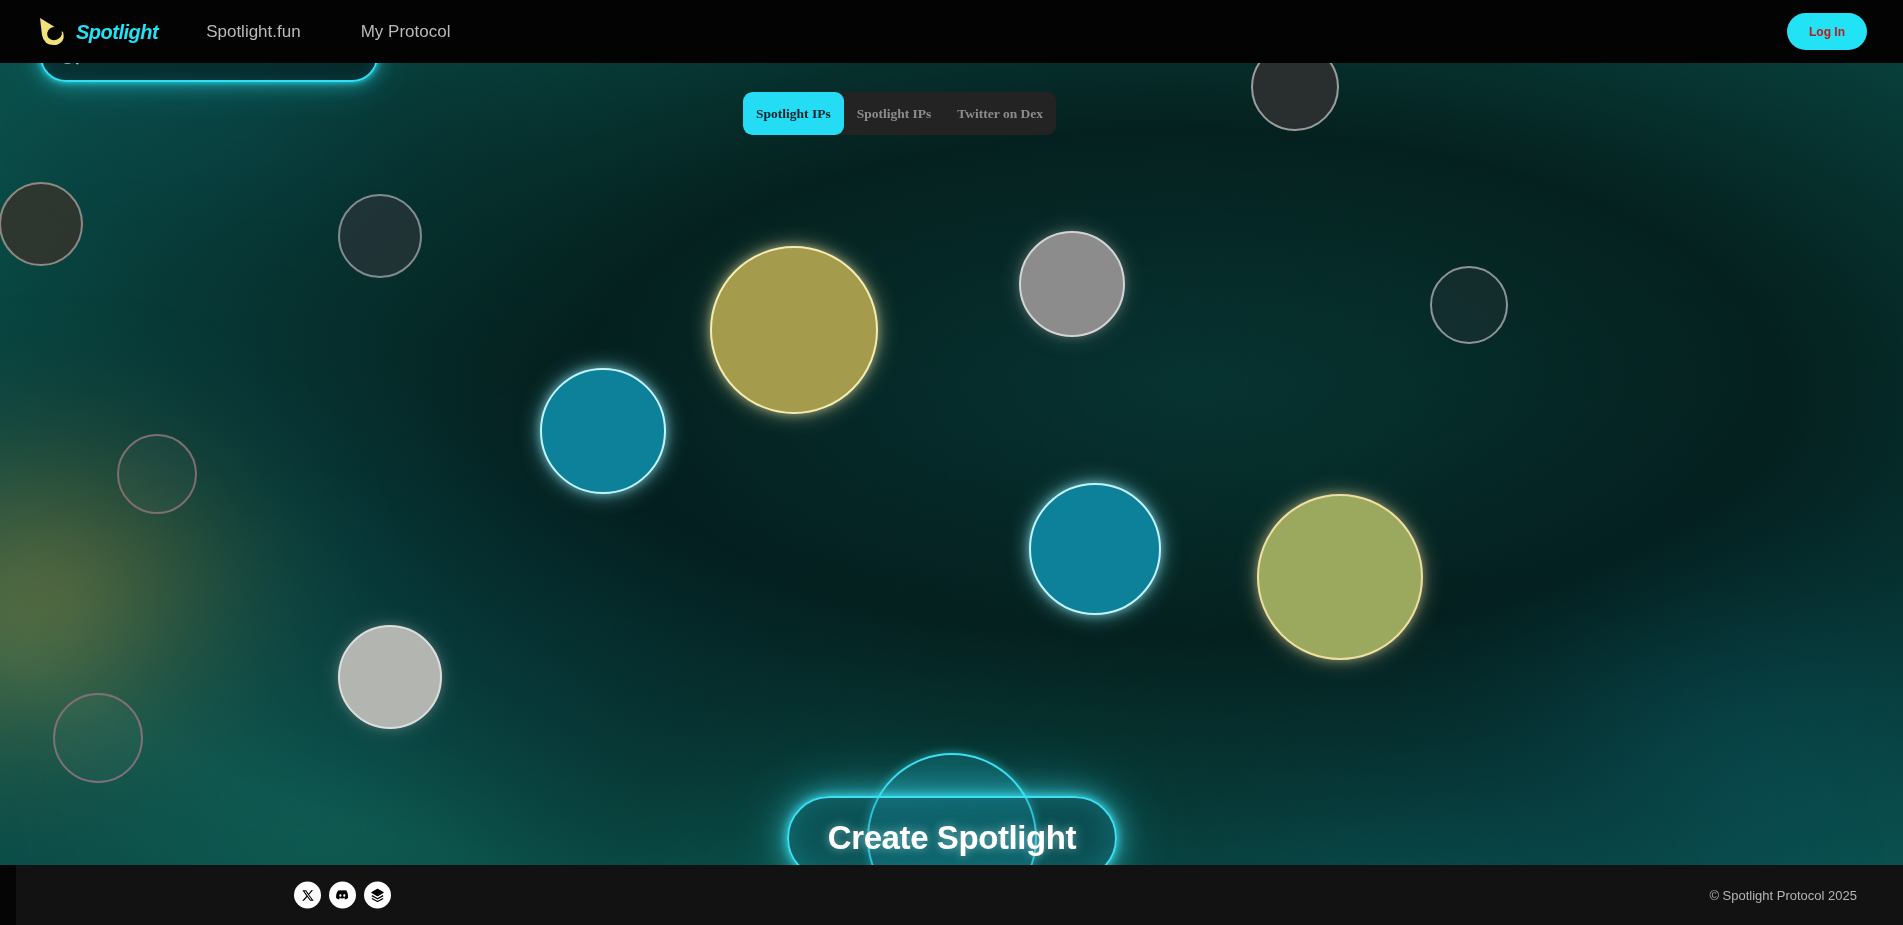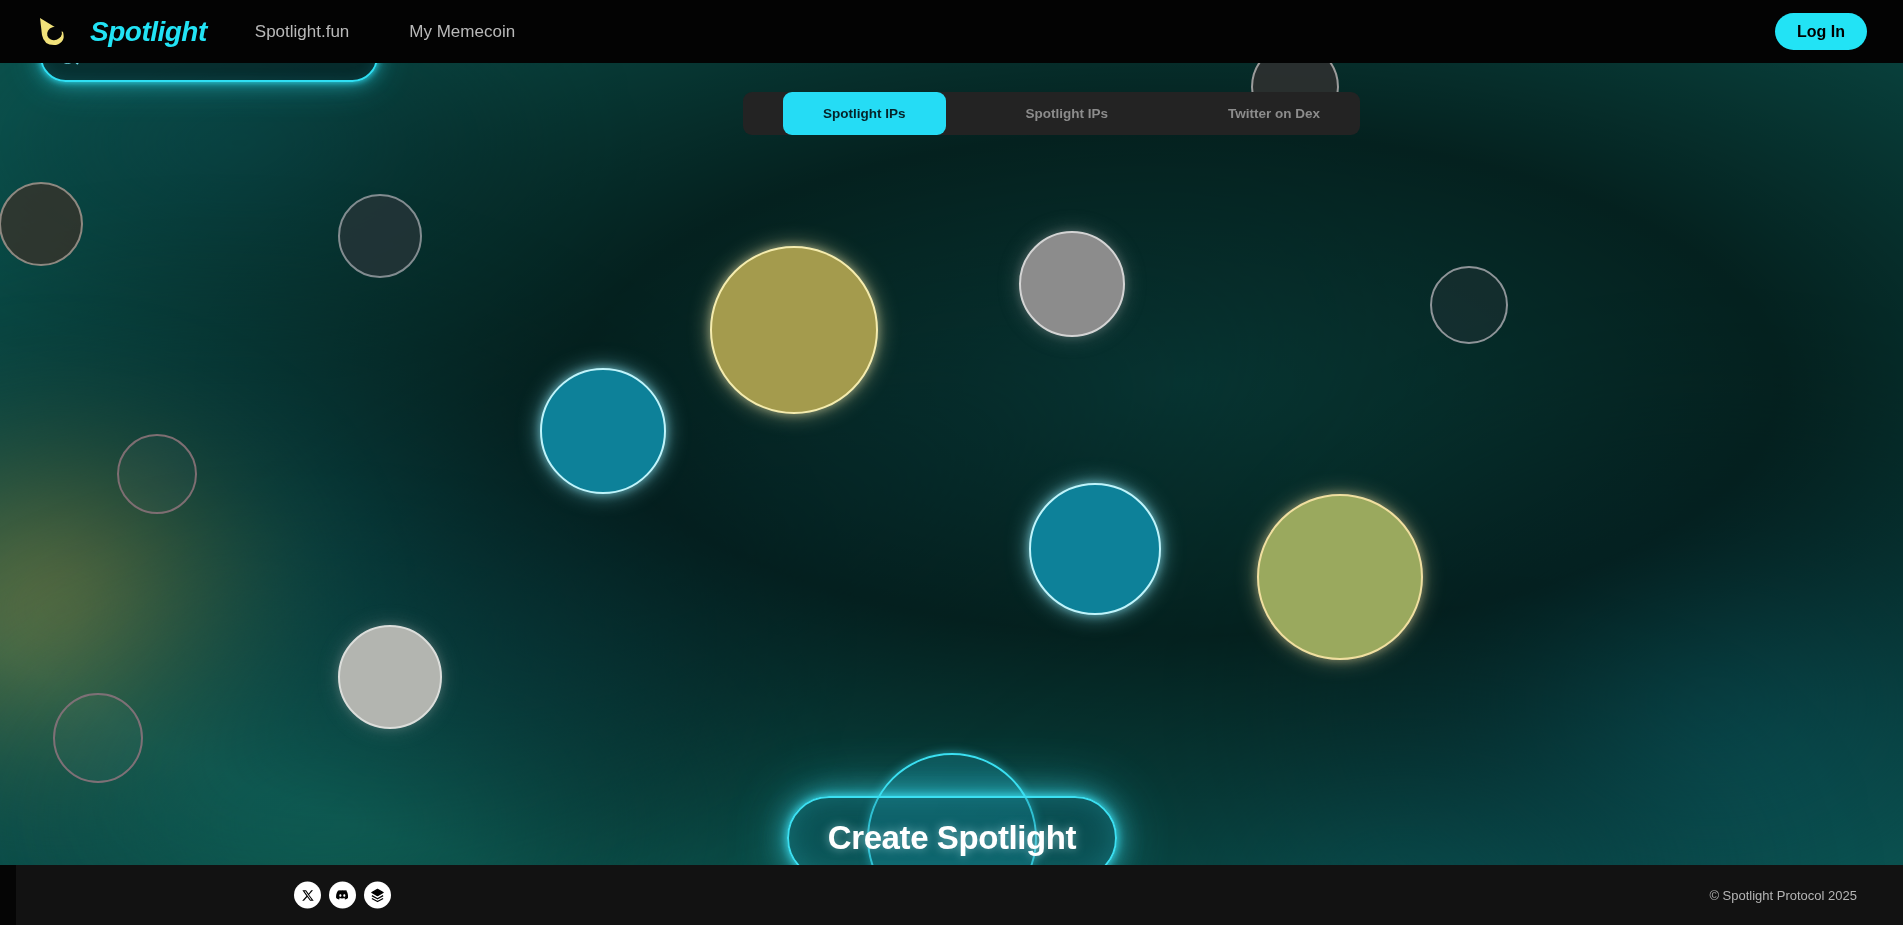--- a/index.html
+++ b/index.html
@@ -42,27 +42,27 @@
   }
 
   .brand-mark {
     width: 34px;
     height: 34px;
     position: relative;
     flex: 0 0 auto;
   }
 
   .brand-text {
-    font-size: 28px;
+    font-size: 20px;
     font-weight: bold;
     font-style: italic;
     color: #22e3f5;
     letter-spacing: -0.5px;
     line-height: 1;
-    margin-left: 16px;
+    margin-left: 2px;
   }
 
   .nav-links {
     display: flex;
     align-items: center;
     gap: 60px;
     margin-left: 48px;
   }
 
   .nav-link {
@@ -73,22 +73,22 @@
   }
 
   .login-btn {
     position: absolute;
     right: 36px;
     top: 13px;
     height: 37px;
     padding: 0 22px;
     border-radius: 20px;
     background: #22e3f5;
-    color: #000000;
-    font-size: 16px;
+    color: #b91c1c;
+    font-size: 12px;
     font-weight: bold;
     border: none;
     cursor: pointer;
     display: flex;
     align-items: center;
     justify-content: center;
     font-family: "Liberation Sans", sans-serif;
   }
 
   
@@ -243,24 +243,23 @@
   .tab {
     display: flex;
     align-items: center;
     justify-content: center;
     font-size: 13.5px;
     font-weight: bold;
     color: #8c8c8c;
     background: transparent;
     border: none;
     cursor: pointer;
-    padding: 0 40px;
+    padding: 0 13px;
     white-space: nowrap;
-    font-family: Liberation Sans, sans-serif;
-    margin-left: 40px;
+    font-family: Liberation Serif, serif;
   }
   .tab.active {
     background: #25dcf5;
     color: #062329;
     border-radius: 9px;
   }
 
   
   .cta-zone {
     position: absolute;
@@ -363,21 +362,21 @@
         <svg width="34" height="34" viewBox="0 0 34 34">
           <path d="M4 3 L27 17 Q30 27 20 30 Q8 31 6 20 Z" fill="#f2e27a"></path>
           <ellipse cx="18.5" cy="18.5" rx="7.5" ry="6.6" fill="#050505" transform="rotate(-18 18.5 18.5)"></ellipse>
         </svg>
       </span>
       <span class="brand-text">Spotlight</span>
     </div>
 
     <div class="nav-links">
       <span class="nav-link">Spotlight.fun</span>
-      <span class="nav-link">My Memecoin</span>
+      <span class="nav-link">My Protocol</span>
     </div>
 
     <button class="login-btn">Log In</button>
   </div>
 
   <div class="stage">
     <div class="glow glow-top-left"></div>
     <div class="glow glow-teal-a"></div>
     <div class="glow glow-yellow"></div>
     <div class="glow glow-green"></div>

